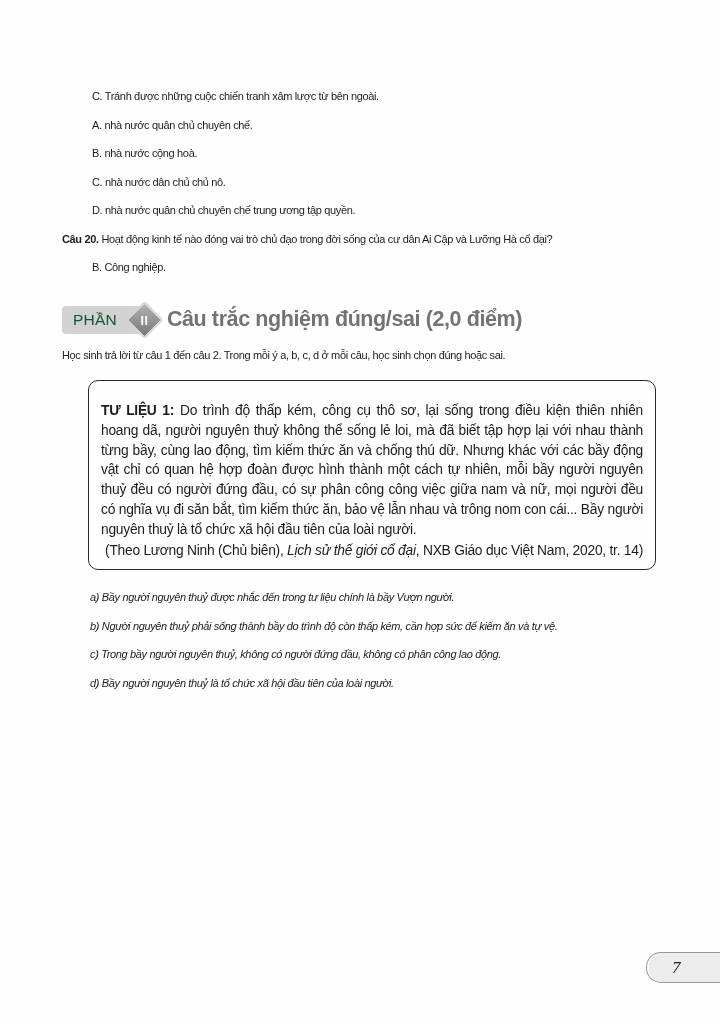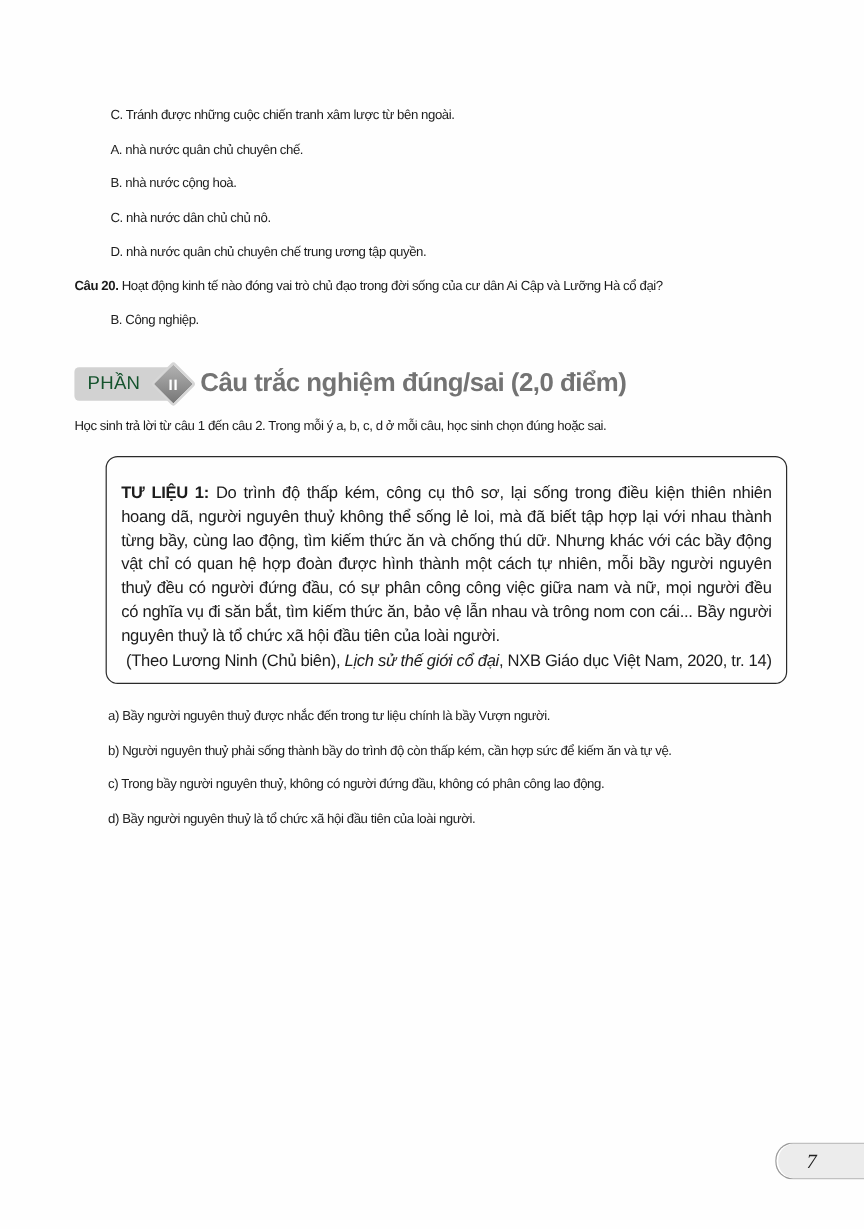--- a/index.html
+++ b/index.html
@@ -94,21 +94,21 @@
     margin-top:11px;
     border:1.6px solid var(--box-border);
     border-radius:10px;
     padding:20px 12px 9px 12px;
     font-size:13.8px;
     letter-spacing:-0.25px;
     line-height:19.8px;
   }
   .source-box .box-body{text-align:justify;}
   .source-box .citation{text-align:right;margin-top:1px;}
-  .statements{margin-top:13px;padding-left:28px;}
+  .statements{margin-top:13px;padding-left:28px;font-style:italic;}
   
   .page-tab{
     position:absolute;
     right:0;bottom:41px;
     width:74px;height:31px;
     background:var(--tab-bg);
     border:1.5px solid var(--tab-border);
     border-right:none;
     border-radius:15px 0 0 15px;
     box-shadow:inset 1.5px 0 0 #ffffff;

